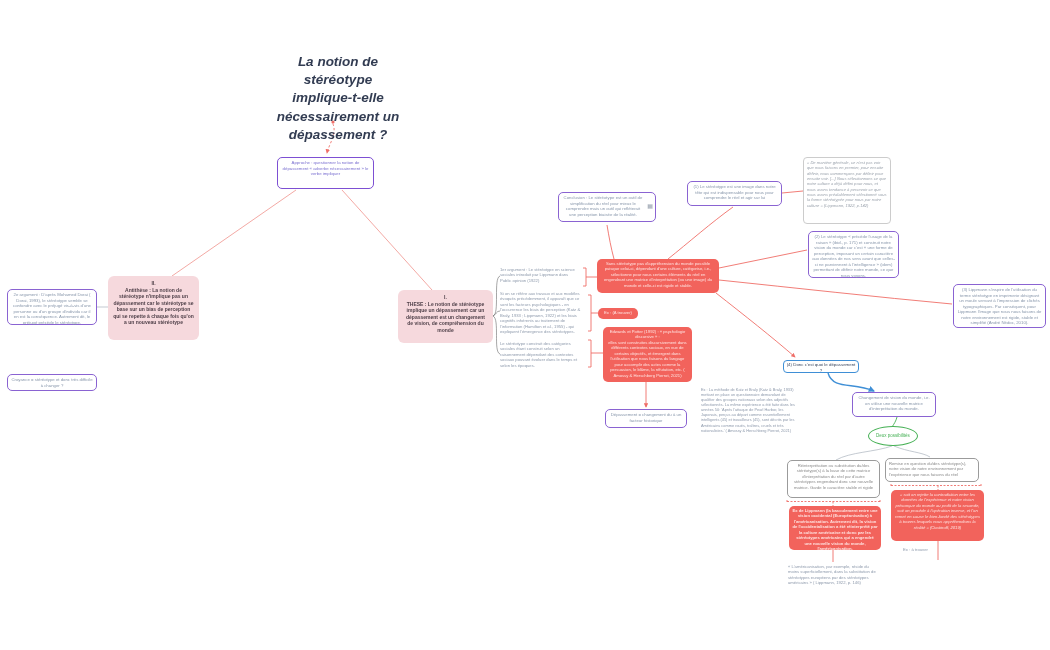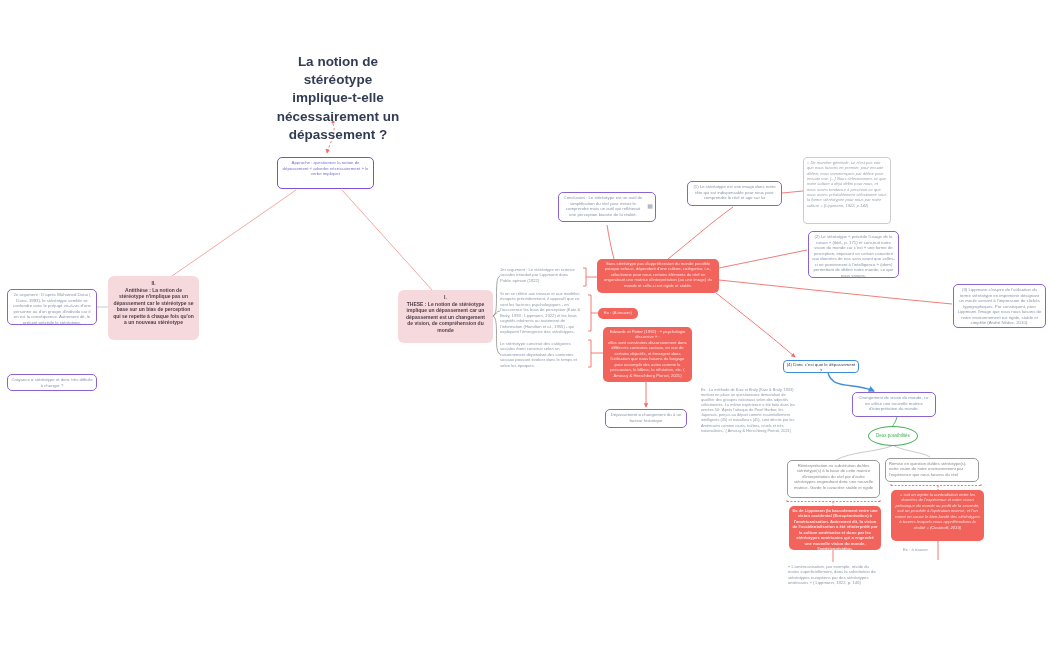--- a/index.html
+++ b/index.html
@@ -83,21 +83,21 @@
 
     <g stroke="#3f8fd6" fill="none" stroke-width="1.4">
       <path d="M828,373 C833,390 853,382 874,391" marker-end="url(#arrow-blue)"></path>
     </g>
 
     <g stroke="#45b054" fill="none" stroke-width="0.9">
       <path d="M897,417 C896,421 894,424 892,427"></path>
     </g>
   </svg>
 
-  <div class="node title" style="left:262px;top:53px;width:152px;">La notion de stéréotype
+  <div class="node title" style="left:262px;top:53px;width:152px;font-style:italic;">La notion de stéréotype
 implique-t-elle
 nécessairement un
 dépassement ?</div>
 
   <div class="node box approche" style="left:277px;top:157px;width:97px;height:32px;">Approche : questionner la notion de dépassement « adverbe nécessairement » le verbe impliquer</div>
 
   <div class="node pink" style="left:108px;top:276px;width:91px;height:64px;">II.
 Antithèse : La notion de stéréotype n'implique pas un dépassement car le stéréotype se base sur un bias de perception qui se repette à chaque fois qu'on a un nouveau stéréotype</div>
   <div class="node box" style="left:7px;top:289px;width:90px;height:36px;">2e argument : D'après Mohamed Dorai ( Dorai, 1993), le stéréotype semble se confondre avec le préjugé vis-à-vis d'une personne ou d'un groupe d'individu car il en est la conséquence. Autrement dit, le préjugé précède le stéréotype.</div>
   <div class="node box" style="left:7px;top:374px;width:90px;height:17px;">Croyance = stéréotype et donc très difficile à changer ?</div>

